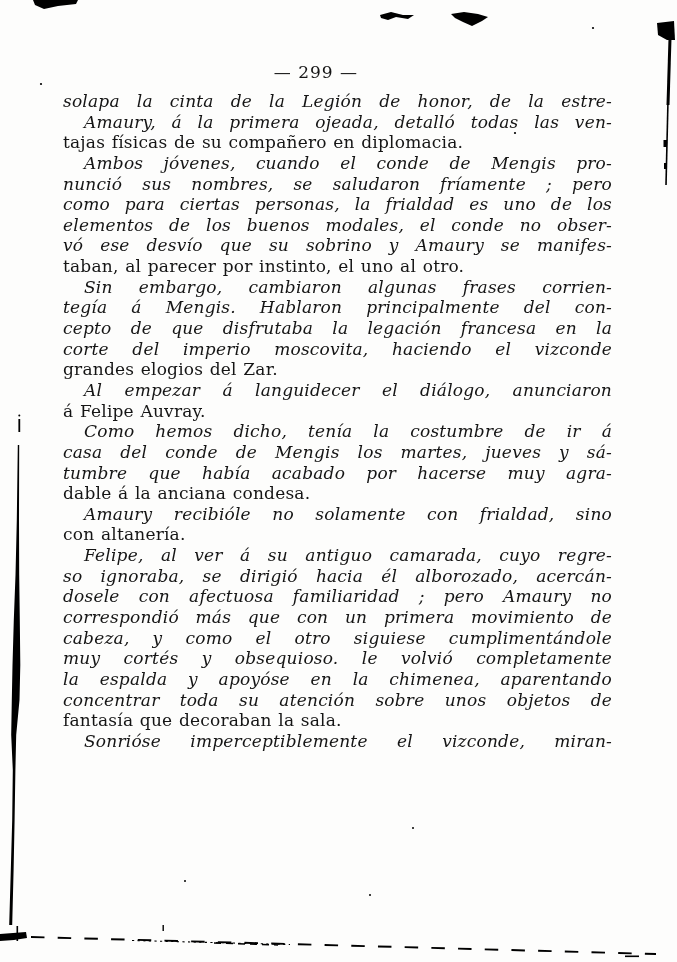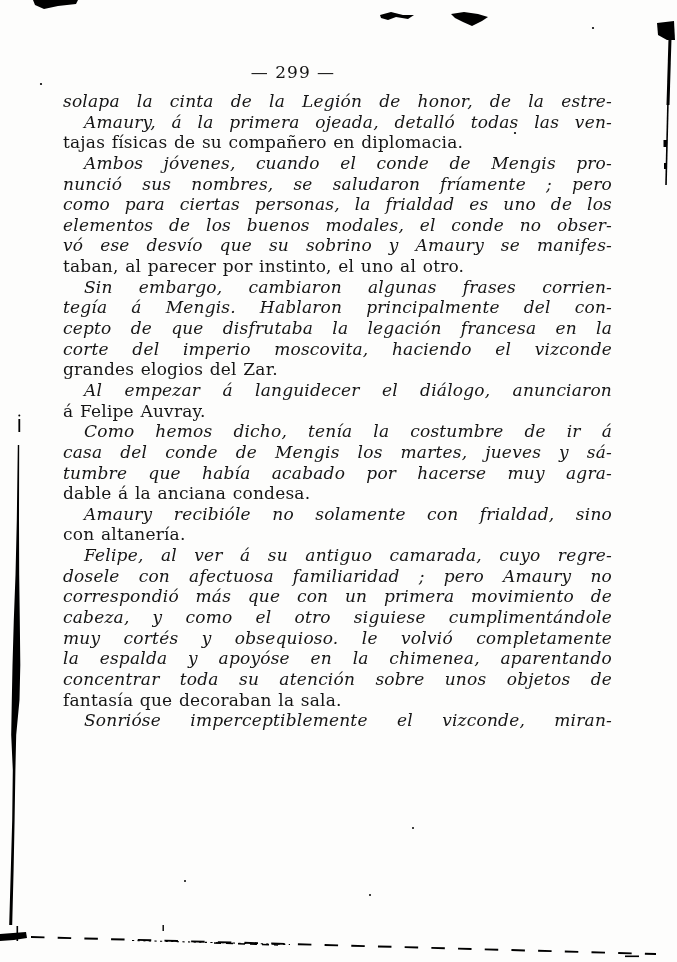--- a/index.html
+++ b/index.html
@@ -10,21 +10,21 @@
     background: #fdfdfc;
     overflow: hidden;
     font-family: "DejaVu Serif", "Liberation Serif", serif;
     color: #151515;
   }
   .folio {
     position: absolute;
     top: 62px;
     left: 228px;
     width: 130px;
-    text-align: center;
+    text-align: right;
     font-size: 17px;
     letter-spacing: 1px;
   }
   .textblock {
     position: absolute;
     top: 91px;
     left: 63px;
     width: 549px;
   }
   .line {
@@ -71,20 +71,21 @@
       <div class="line">grandes elogios del Zar.</div>
       <div class="line indent j">Al empezar á languidecer el diálogo, anunciaron</div>
       <div class="line">á Felipe Auvray.</div>
       <div class="line indent j">Como hemos dicho, tenía la costumbre de ir á</div>
       <div class="line j">casa del conde de Mengis los martes, jueves y sá-</div>
       <div class="line j">tumbre que había acabado por hacerse muy agra-</div>
       <div class="line">dable á la anciana condesa.</div>
       <div class="line indent j">Amaury recibióle no solamente con frialdad, sino</div>
       <div class="line">con altanería.</div>
       <div class="line indent j">Felipe, al ver á su antiguo camarada, cuyo regre-</div>
+      <div class="line j">so ignoraba, se dirigió hacia él alborozado, acercán-</div>
       <div class="line j">dosele con afectuosa familiaridad ; pero Amaury no</div>
       <div class="line j">correspondió más que con un primera movimiento de</div>
       <div class="line j">cabeza, y como el otro siguiese cumplimentándole</div>
       <div class="line j">muy cortés y obsequioso. le volvió completamente</div>
       <div class="line j">la espalda y apoyóse en la chimenea, aparentando</div>
       <div class="line j">concentrar toda su atención sobre unos objetos de</div>
       <div class="line">fantasía que decoraban la sala.</div>
       <div class="line indent j">Sonrióse imperceptiblemente el vizconde, miran-</div>
     </div>
 

